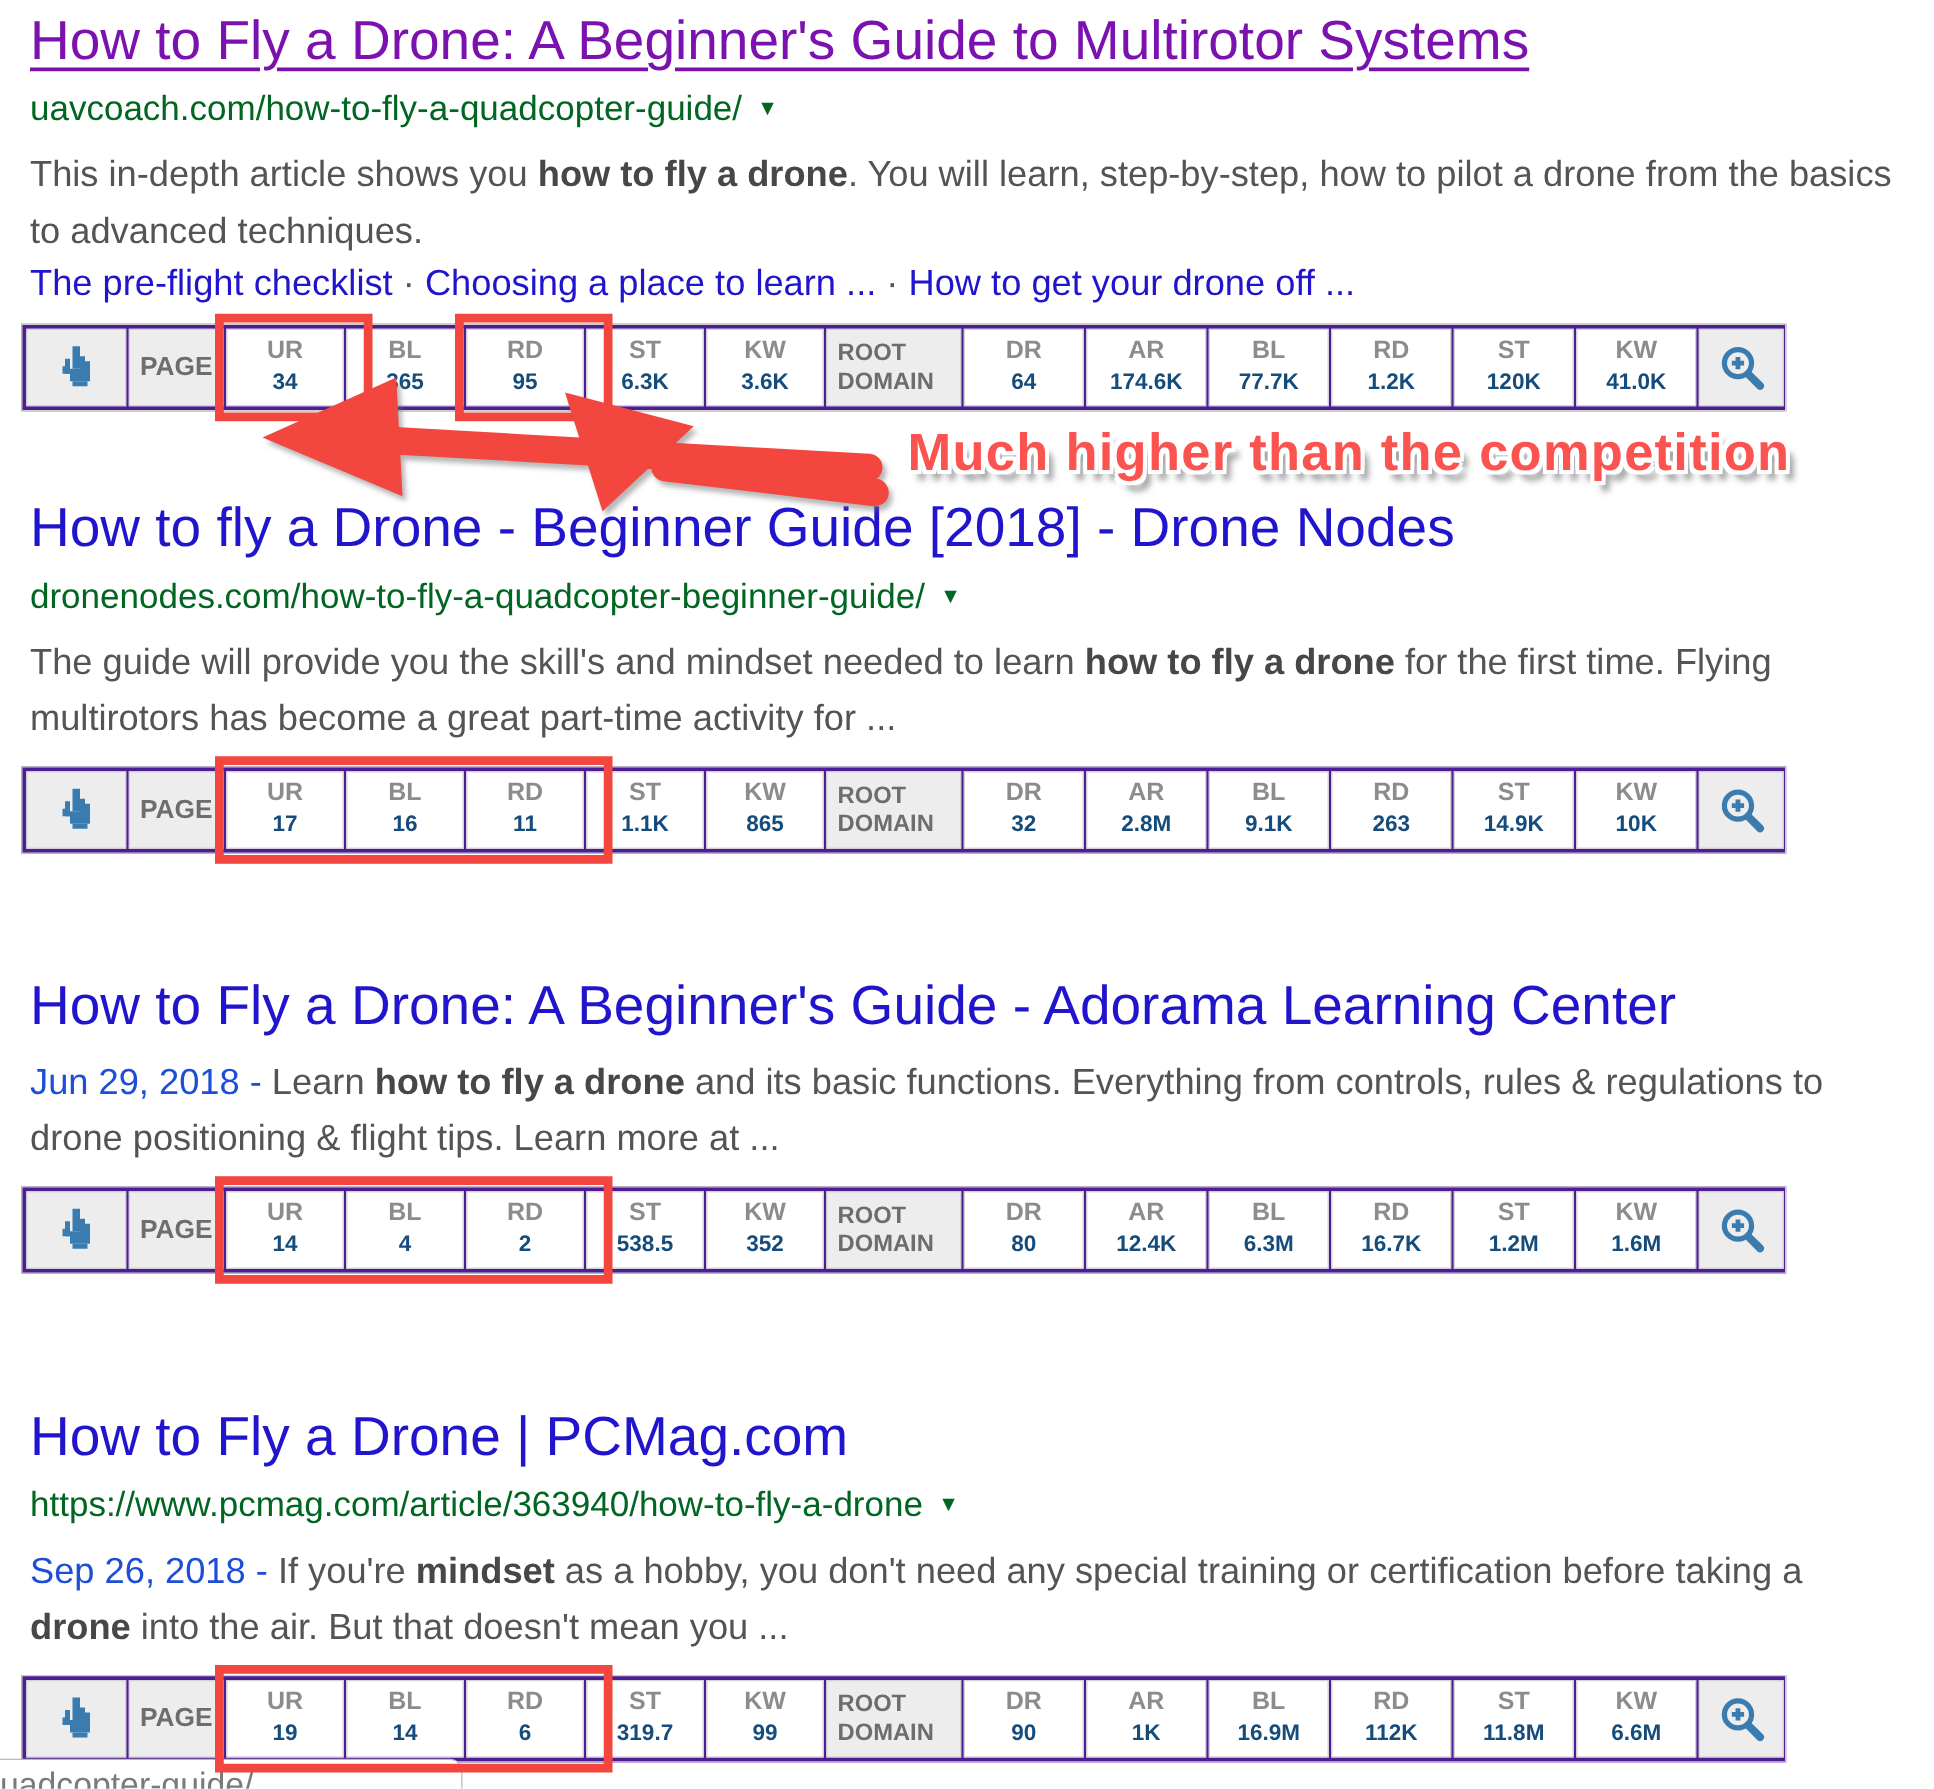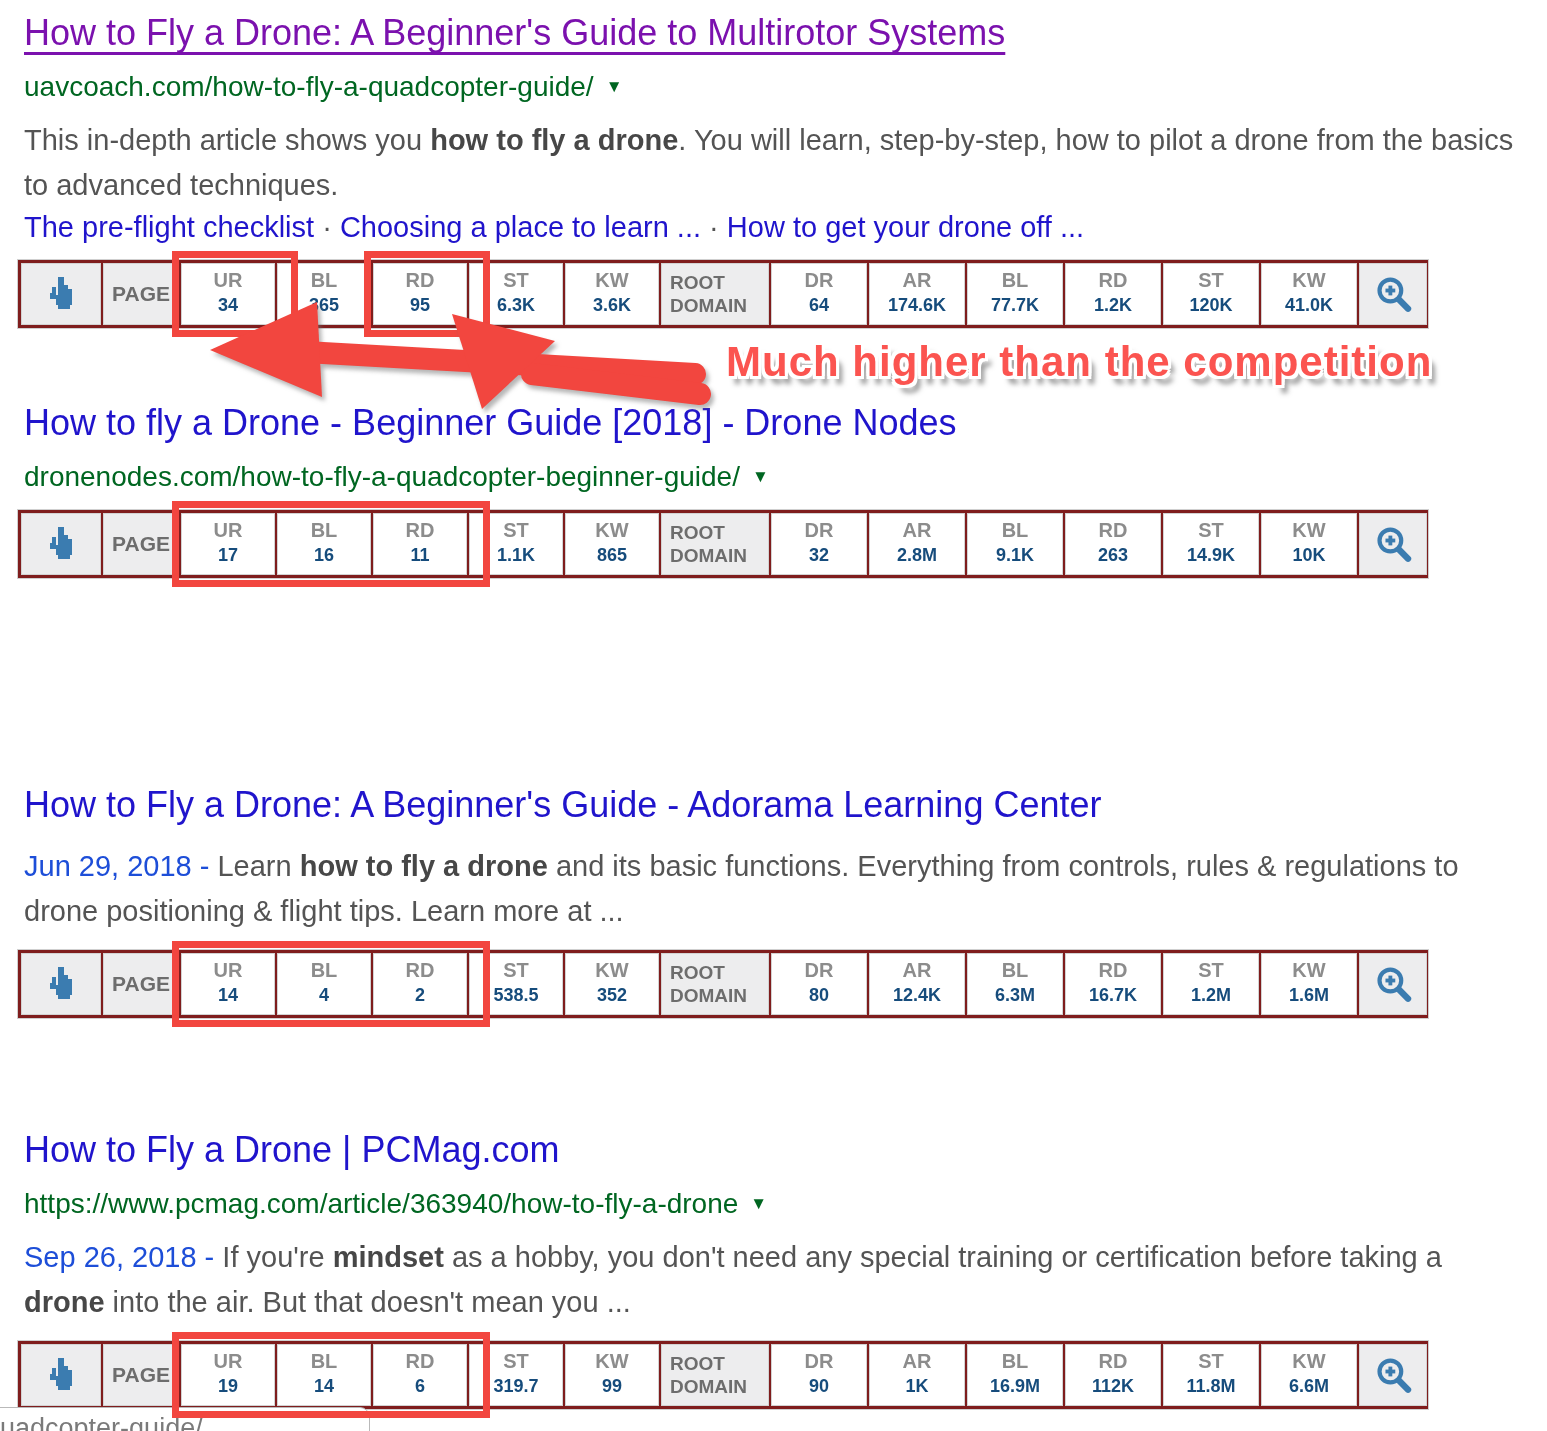--- a/index.html
+++ b/index.html
@@ -15,37 +15,37 @@
   body{
     width:1547px;height:1431px;overflow:hidden;background:#fff;
     font-family:"Liberation Sans", sans-serif;
   }
   #page{position:relative;width:1547px;height:1431px;overflow:hidden;}
 
   .result{position:absolute;left:24px;width:1502px;}
   .r0{top:8px}.r1{top:398px}.r2{top:780px}.r3{top:1125px}
 
   .title{
-    display:inline-block;font-size:36px;line-height:50px;color:var(--link-blue);
+    display:inline-block;font-size:44px;line-height:50px;color:var(--link-blue);
     text-decoration:none;cursor:pointer;white-space:nowrap;
   }
   .title.visited{color:var(--visited-purple);text-decoration:underline;text-decoration-thickness:3px;text-underline-offset:7px;}
   .urlrow{margin-top:12px;font-size:28px;line-height:34px;color:var(--url-green);}
   .url{color:var(--url-green);}
   .dd{color:var(--url-green);font-size:17px;margin-left:12px;vertical-align:4px;cursor:pointer;}
   .desc{margin-top:14px;font-size:29px;line-height:45px;color:#545454;width:1502px;}
   .desc .b{font-weight:bold;color:#474747;}
   .desc .muted{color:#1d4ed8;}
   .sitelinks{margin-top:2px;font-size:29px;line-height:34px;}
   .sitelink{color:var(--link-blue);text-decoration:none;cursor:pointer;}
   .sep{color:#545454;}
 
   .bar{
     display:flex;gap:2px;align-items:stretch;margin-top:15px;margin-left:-7px;
-    background:#7f1d1d;border:1px solid #cfcfcf;height:70px;box-sizing:border-box;
+    background:#4c1d95;border:1px solid #cfcfcf;height:70px;box-sizing:border-box;
     padding:3px;position:relative;width:1412px;
   }
   .cell{
     border:1px solid #d3d3d3;background:#fff;box-sizing:border-box;
     display:flex;flex-direction:column;align-items:center;justify-content:center;flex:0 0 auto;
   }
   .gcell{background:#ededee;}
   .icon-cell{width:80px;cursor:pointer;}
   .page-label-cell{width:76px;}
   .metric{width:94px;cursor:pointer;}
@@ -155,20 +155,21 @@
       </div>
     <div class="red-box" style="left: 154px; width: 112px;"></div>
           <div class="red-box" style="left: 346px; width: 112px;"></div>
         </div>
   </section>
       <section class="result r1">
     <a class="title">How to fly a Drone - Beginner Guide [2018] - Drone Nodes</a>
     <div class="urlrow">
       <span class="url">dronenodes.com/how-to-fly-a-quadcopter-beginner-guide/</span><span class="dd">▼</span>
     </div>
+    <div class="desc"><span>The guide will provide you the skill's and mindset needed to learn </span><span class="b">how to fly a drone</span><span> for the first time. Flying multirotors has become a great part-time activity for ...</span></div>
     <div class="bar">
       <div class="cell gcell icon-cell">
         <svg width="30" height="36" viewBox="0 0 15 17" fill="#3b7cb0">
           <rect x="6" y="0" width="3" height="9"></rect>
           <rect x="3" y="5" width="2" height="6"></rect>
           <rect x="2" y="8" width="3" height="3"></rect>
           <rect x="9" y="4" width="2" height="7"></rect>
           <rect x="11" y="6" width="2" height="5"></rect>
           <rect x="5" y="9" width="8" height="5"></rect>
           <rect x="6" y="14" width="6" height="2"></rect>

